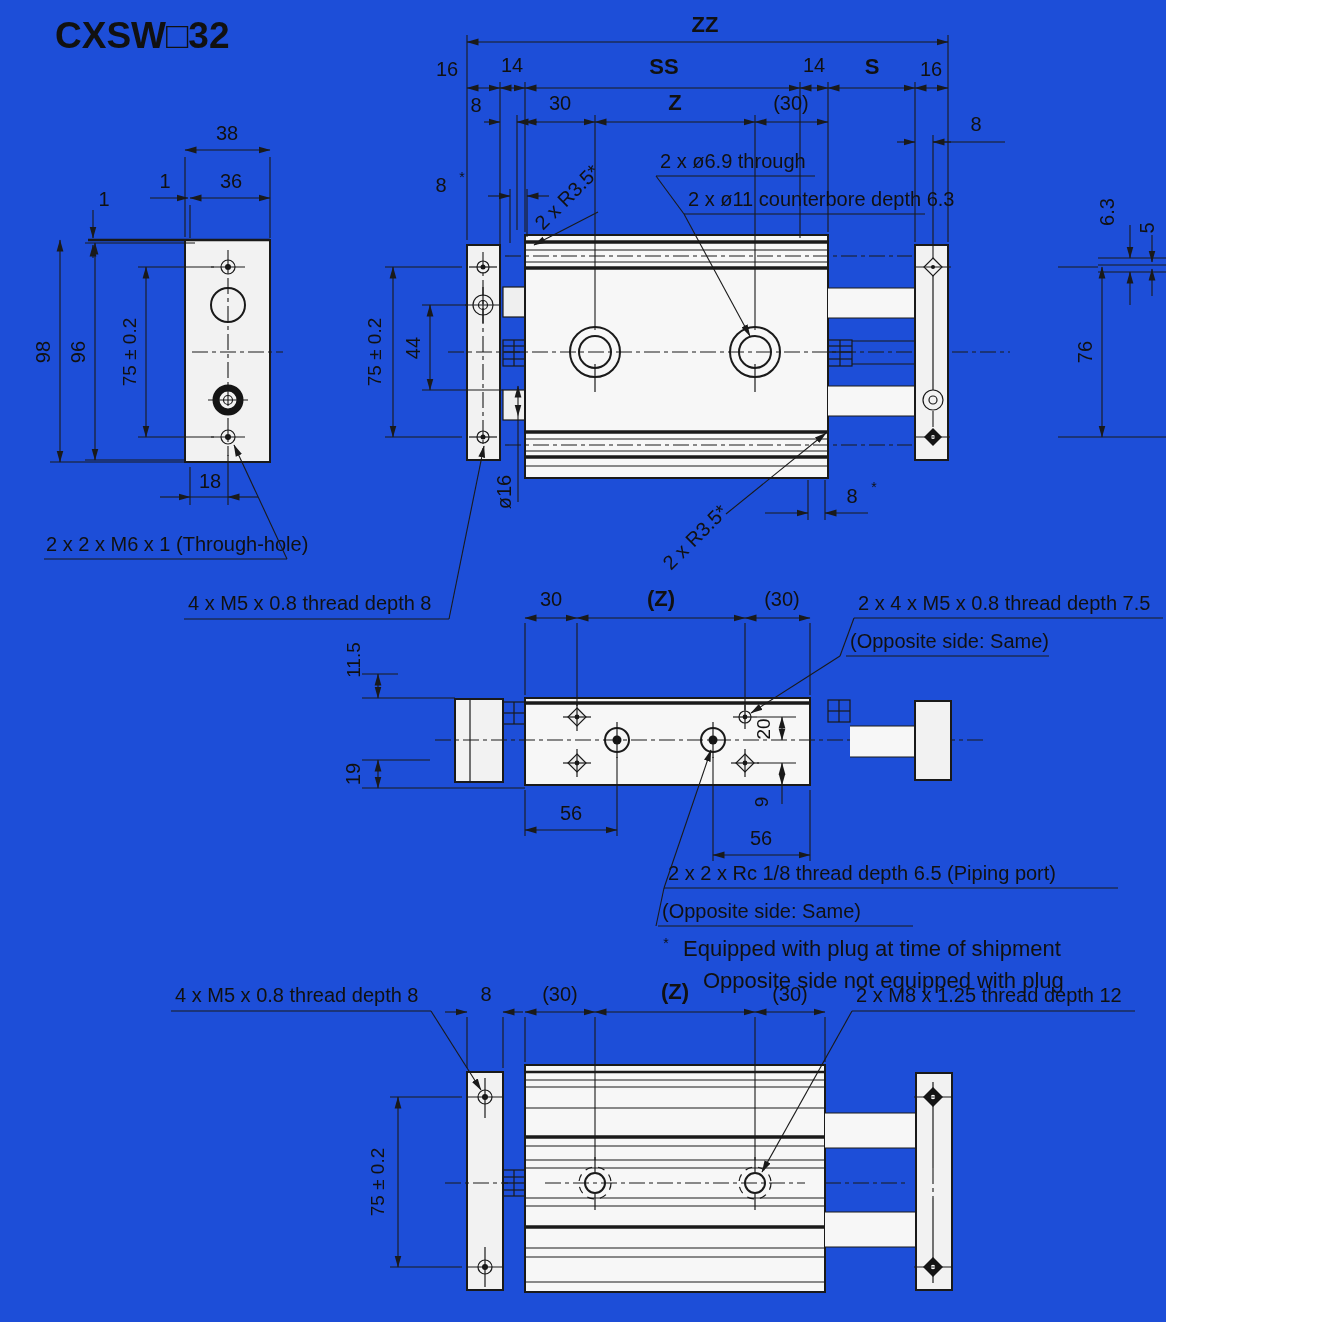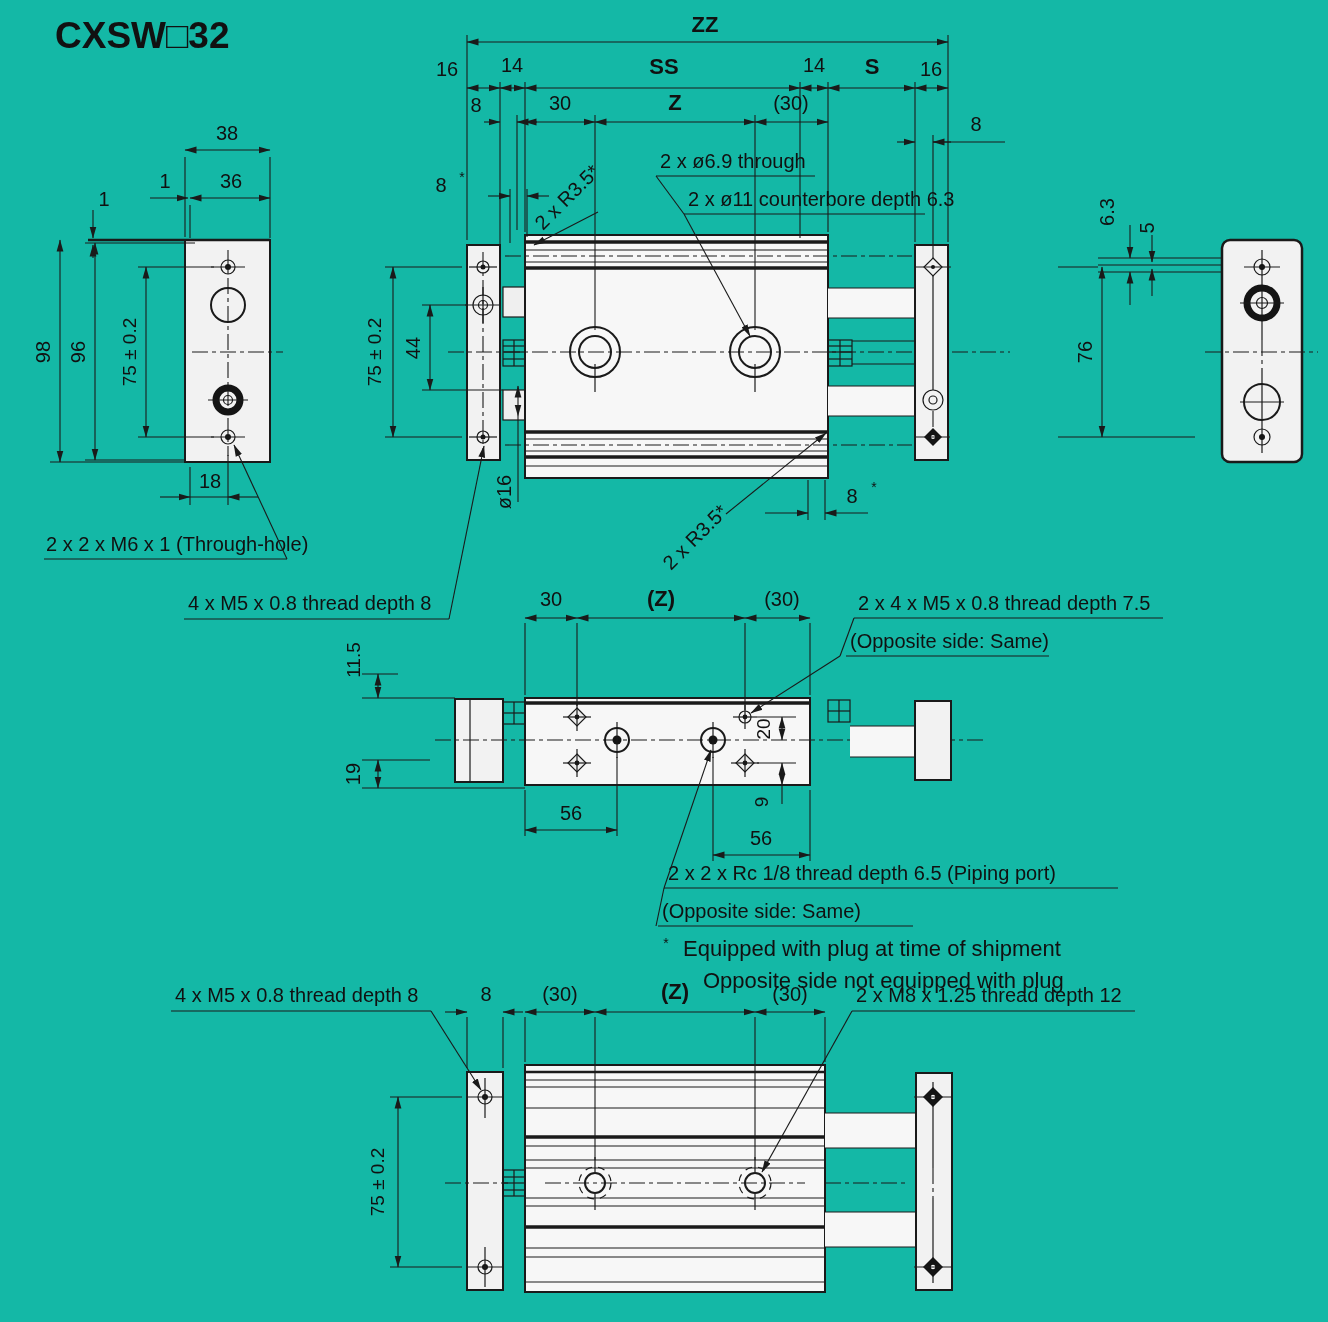--- a/index.html
+++ b/index.html
@@ -1,16 +1,16 @@
 <!DOCTYPE html>
 <html><head>
 <meta charset="utf-8">
 <style>
   html,body{margin:0;padding:0;background:#fff;}
-  .sheet{position:relative;width:1328px;height:1322px;background:#14b8a6;overflow:hidden;}
+  .sheet{position:relative;width:1166px;height:1322px;background:#1d4ed8;overflow:hidden;}
   svg{position:absolute;left:0;top:0;}
   svg text{font-family:"Liberation Sans","DejaVu Sans",sans-serif;font-size:20px;fill:#111;}
   svg text.b{font-weight:bold;font-size:22px;}
   svg text.t1{font-size:19px;}
   svg text.sm{font-size:14px;}
   svg text.note{font-size:20px;}
   svg text.big{font-size:22px;}
   .o{fill:none;stroke:#1a1a1a;stroke-width:2;}
   .o25{fill:none;stroke:#1a1a1a;stroke-width:2.5;}
   .t{fill:none;stroke:#1a1a1a;stroke-width:1.2;}

